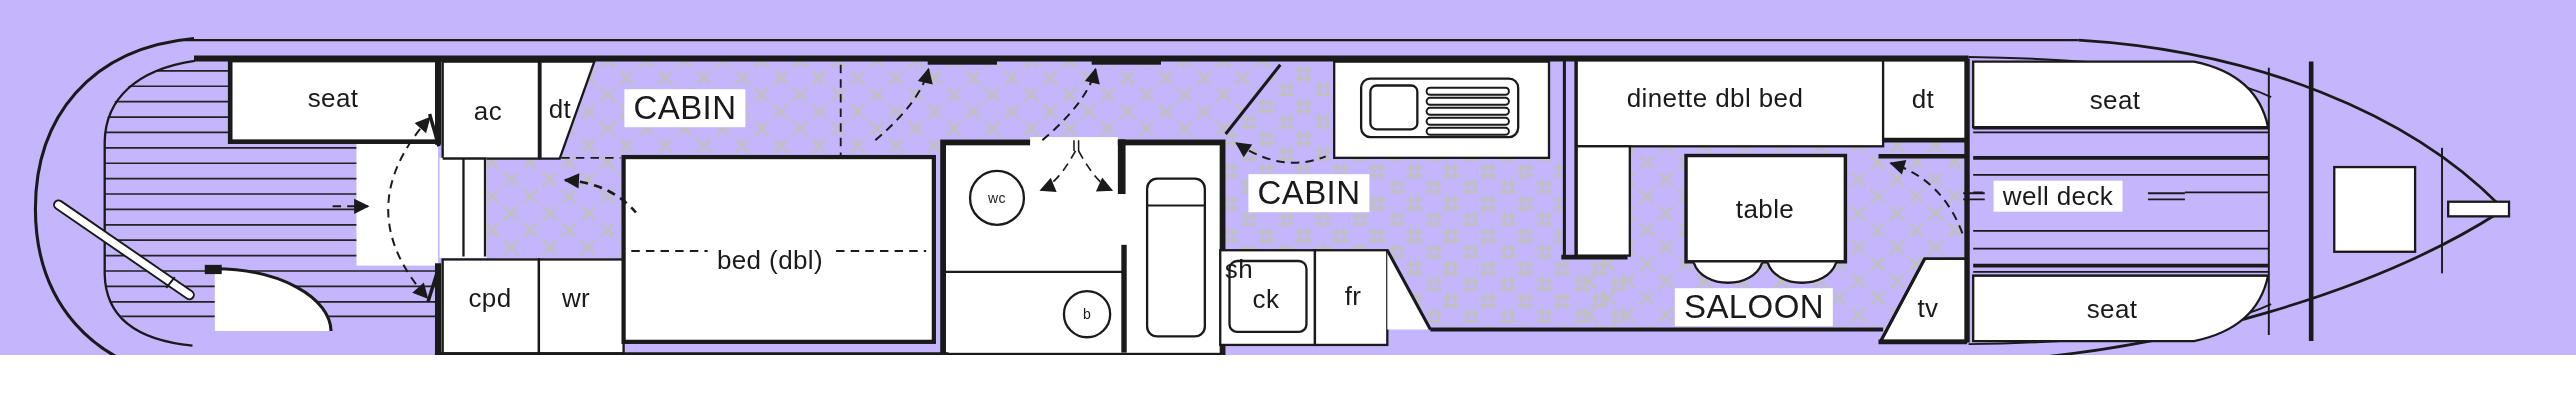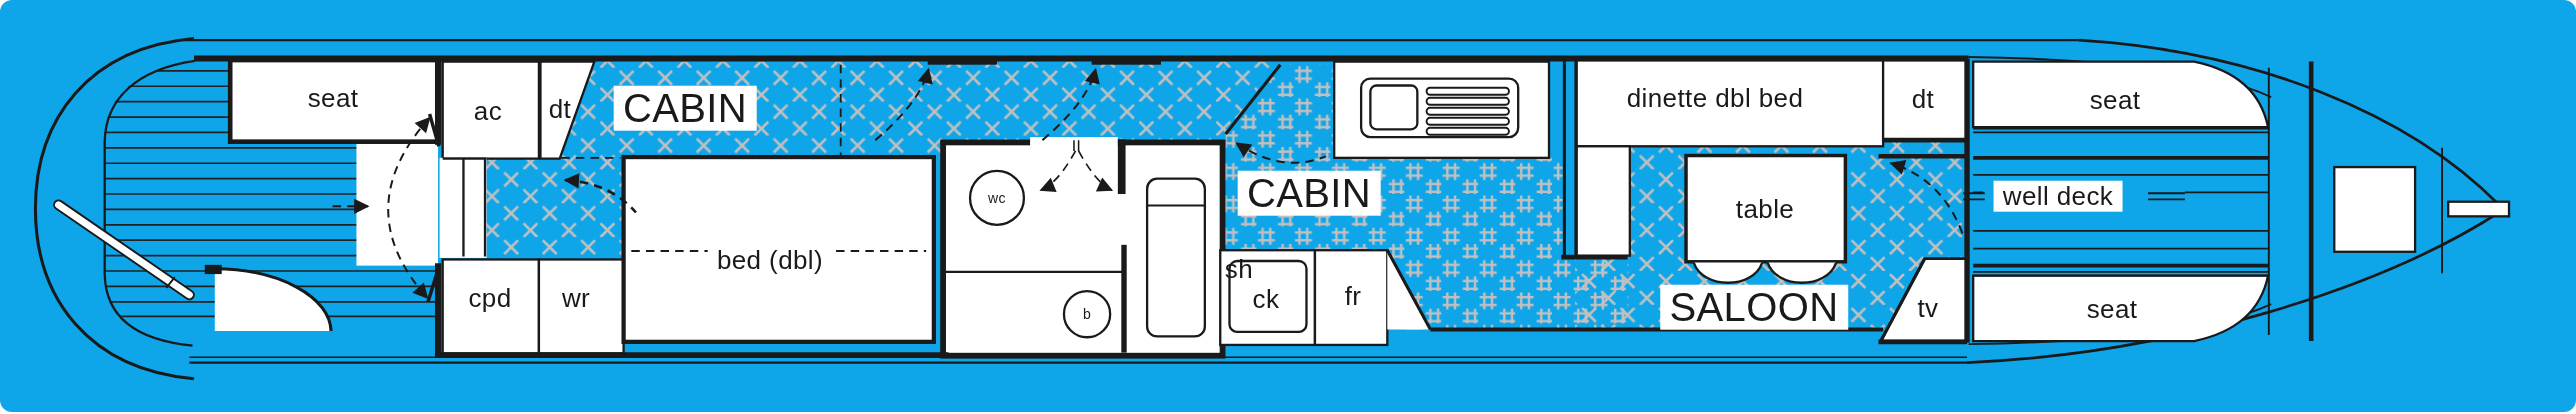--- a/index.html
+++ b/index.html
@@ -1,21 +1,21 @@
 <!DOCTYPE html>
 <html style="font-size:12.3px"><head>
 <meta charset="utf-8">
 <style>
   html,body{margin:0;padding:0;background:#ffffff;}
-  .stage{position:relative;width:2576px;height:412px;background:#0ea5e9;overflow:hidden;
-         font-family:"Liberation Sans","DejaVu Sans",sans-serif;color:#1a1a1a;border-radius:12px;}
+  .stage{position:relative;width:2576px;height:355px;background:#c4b5fd;overflow:hidden;
+         font-family:"Liberation Sans","DejaVu Sans",sans-serif;color:#1a1a1a;}
   .stage svg{position:absolute;left:0;top:0;}
   .lb{position:absolute;transform:translate(-50%,-50%);white-space:nowrap;
       color:#1a1a1a;line-height:1;letter-spacing:0.4px;}
-  .lb-lg{font-size:40px;}
+  .lb-lg{font-size:33px;}
   .lb-md{font-size:26px;}
   .lb-sm{font-size:14px;}
   .lb-bg{background:#ffffff;padding:2.3px 9.2px;}
 </style>
 </head>
 <body>
 
 <div class="stage">
 
 <svg width="2576" height="415" viewBox="0 0 3346 539">

